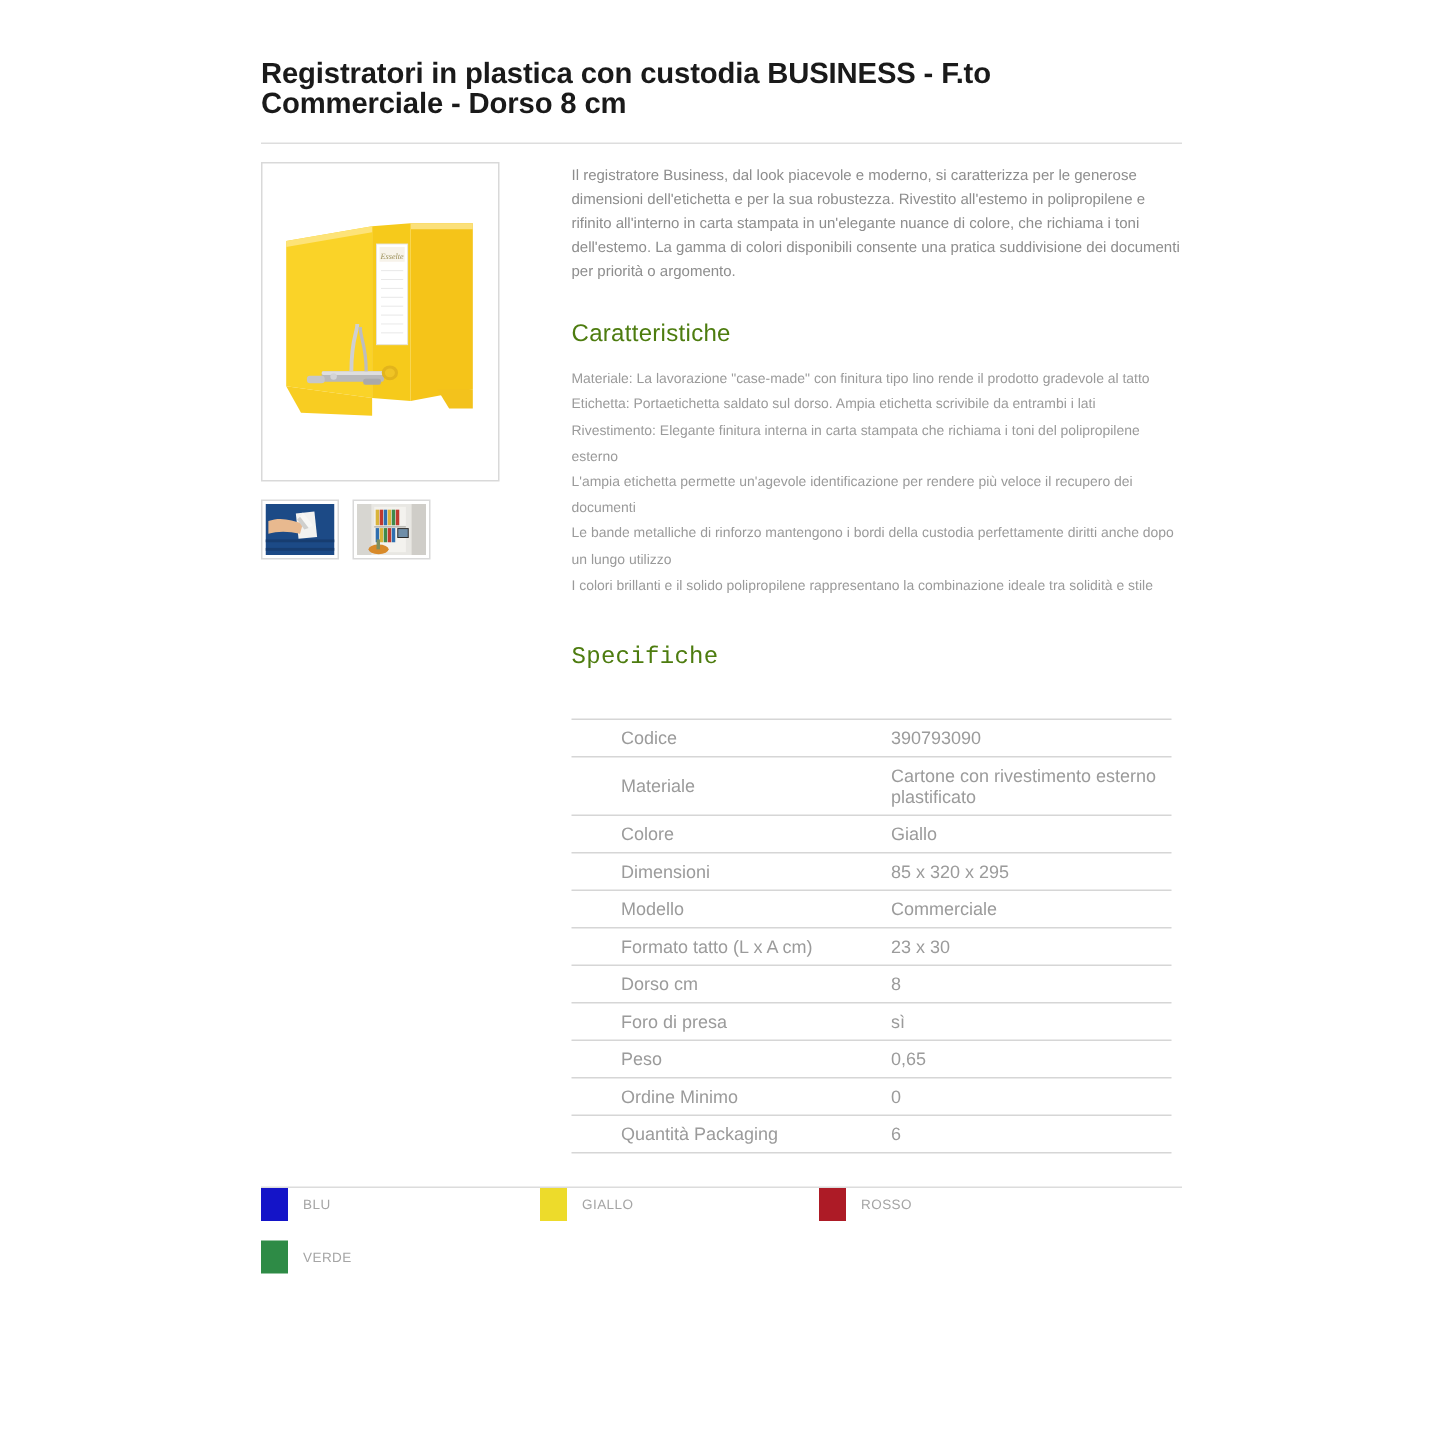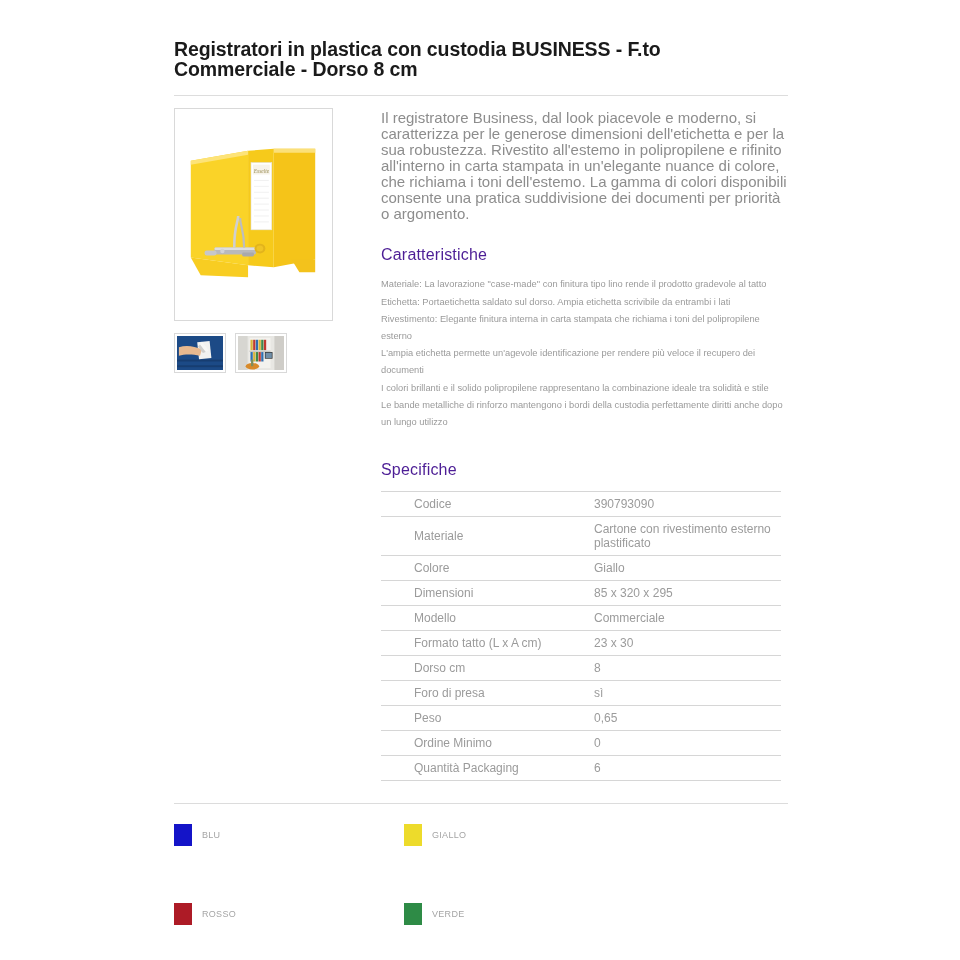--- a/index.html
+++ b/index.html
@@ -88,36 +88,37 @@
     overflow: hidden;
   }
   .thumb svg { display: block; width: 100%; height: 100%; }
 
   .info {
     flex: 1 1 auto;
     padding-left: 44px;
   }
 
   .desc {
-    font-size: 15px;
+    font-size: 10px;
     line-height: 16.1px;
     color: #8d8d8d;
     margin: 2px 0 0 0;
   }
 
   .section-head {
     font-size: 16px;
     font-weight: normal;
-    color: #4c1d95;
+    color: #4d7c0f;
     margin: 24px 0 12px 0;
     letter-spacing: 0.2px;
   }
   .section-head.specs {
     margin-top: 30px;
-    margin-bottom: 12px;
+    margin-bottom: 32px;
+    font-family: Liberation Mono, monospace;
   }
 
   .feature-list {
     margin: 0;
     padding: 0;
     list-style: none;
   }
   .feature-list li {
     font-size: 9.3px;
     line-height: 17.2px;
@@ -152,23 +153,21 @@
 
   
   .bottom-rule {
     border-top: 1px solid #dcdcdc;
     width: 614px;
     margin-top: 22px;
   }
   .colors {
     display: flex;
     flex-wrap: wrap;
-    margin-top: 20px;
     width: 614px;
-    gap: 44px;
   }
   .color-item {
     display: flex;
     align-items: center;
     width: 186px;
     margin-right: 0;
     margin-bottom: 13px;
   }
   .swatch {
     width: 18px;
@@ -286,22 +285,22 @@
       <div class="info">
 
         <p class="desc">Il registratore Business, dal look piacevole e moderno, si caratterizza per le generose dimensioni dell'etichetta e per la sua robustezza. Rivestito all'estemo in polipropilene e rifinito all'interno in carta stampata in un'elegante nuance di colore, che richiama i toni dell'estemo. La gamma di colori disponibili consente una pratica suddivisione dei documenti per priorità o argomento.</p>
 
         <h2 class="section-head">Caratteristiche</h2>
         <ul class="feature-list">
           <li>Materiale: La lavorazione "case-made" con finitura tipo lino rende il prodotto gradevole al tatto</li>
           <li>Etichetta: Portaetichetta saldato sul dorso. Ampia etichetta scrivibile da entrambi i lati</li>
           <li>Rivestimento: Elegante finitura interna in carta stampata che richiama i toni del polipropilene esterno</li>
           <li>L'ampia etichetta permette un'agevole identificazione per rendere più veloce il recupero dei documenti</li>
+          <li>Le bande metalliche di rinforzo mantengono i bordi della custodia perfettamente diritti anche dopo un lungo utilizzo</li>
           <li>I colori brillanti e il solido polipropilene rappresentano la combinazione ideale tra solidità e stile</li>
-          <li>Le bande metalliche di rinforzo mantengono i bordi della custodia perfettamente diritti anche dopo un lungo utilizzo</li>
         </ul>
 
         <h2 class="section-head specs">Specifiche</h2>
         <table class="spec-table">
           <tbody>
             <tr>
               <td class="k">Codice</td>
               <td class="v">390793090</td>
             </tr>
             <tr>

